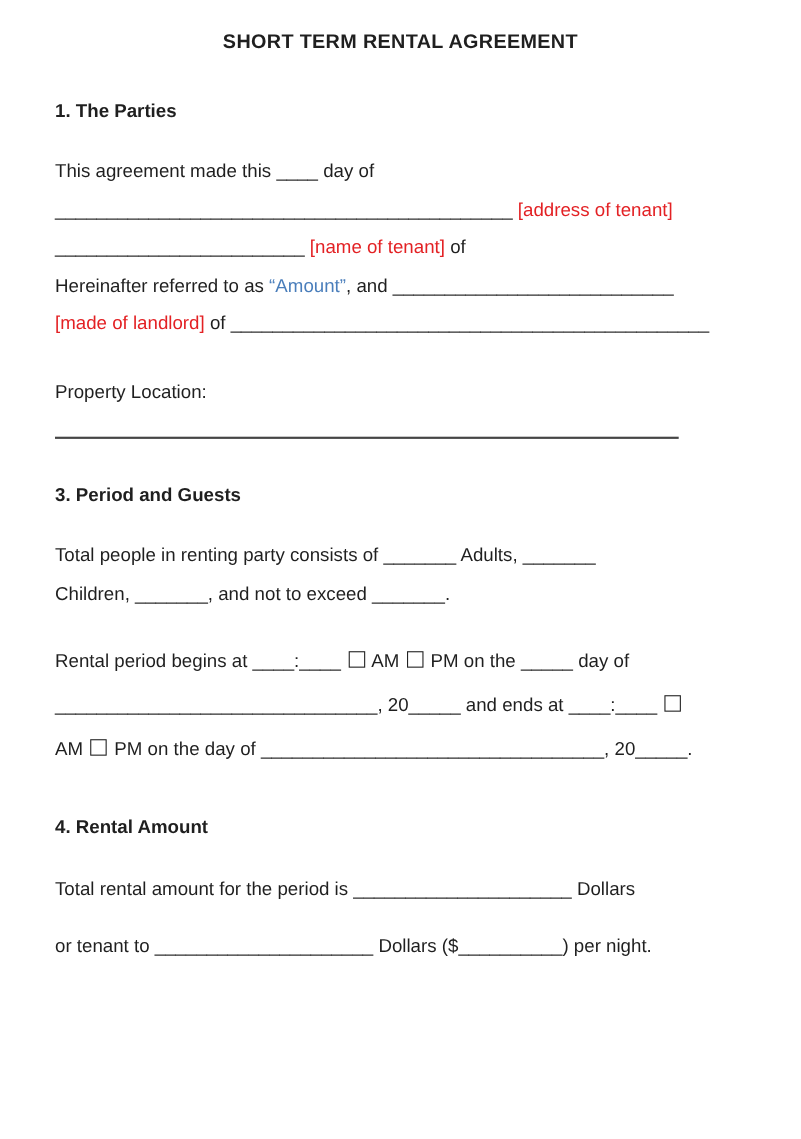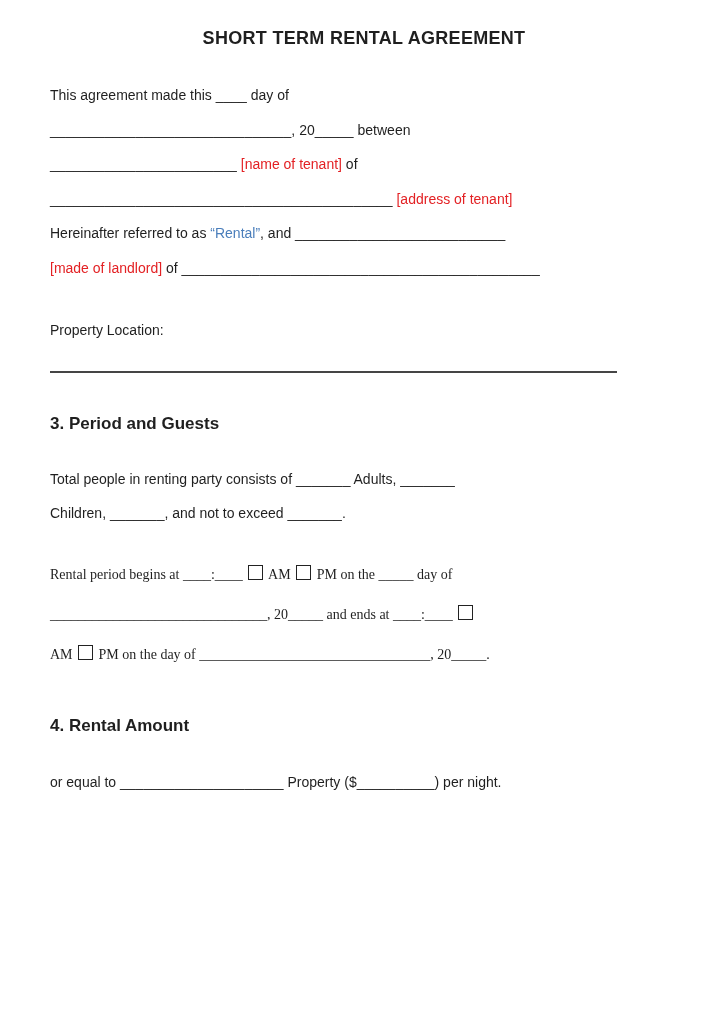--- a/index.html
+++ b/index.html
@@ -25,21 +25,21 @@
     line-height: 24px;
   }
   .heading {
     font-size: 17px;
     font-weight: bold;
     margin: 40px 0 0 0;
     line-height: 21px;
   }
   .para { margin-top: 28px; }
   .line {
-    font-size: 14px;
+    font-size: 17px;
     line-height: 34.5px;
     white-space: nowrap;
   }
   .seg { white-space: pre; }
   .red  { color: var(--red, #e32124); }
   .blue { color: var(--blue, #4a7ebb); }
   .rule {
     height: 0;
     border-top: 2px solid var(--rule, #454545);
     width: 567px;
@@ -49,39 +49,39 @@
     display: inline-block;
     width: 13px;
     height: 13px;
     border: 1.6px solid #222222;
     vertical-align: -1px;
     margin: 0 2px;
     background: #ffffff;
   }
   
   .sec1 .p1 { margin-top: 23px; }           
-  .sec2 .p1 { margin-top: 24px; font-family: Liberation Serif, serif; }           
+  .sec2 .p1 { margin-top: 24px; }           
   .sec2 .p1 .line { line-height: 40px; }
   .sec3 .p0 .line { line-height: 37px; }
   .sec3 .p1 { margin-top: 14px; }
   .sec3 .p1 .line { line-height: 37px; }
 </style>
 </head>
 <body>
 
 <div class="page">
   <div class="title">SHORT TERM RENTAL AGREEMENT</div>
   <div id="doc-body">
       <div class="section sec0">
+        <div class="heading">1. The Parties</div>
         <div class="para p0">
           <div class="line"><span class="seg">This agreement made this ____ day of</span></div>
-          <div class="line"><span class="seg">_______________________________, 20_____ between</span></div>
+          <div class="line"><span class="seg">____________________________________________ </span><span class="seg red">[address of tenant]</span></div>
           <div class="line"><span class="seg">________________________ </span><span class="seg red">[name of tenant]</span><span class="seg"> of</span></div>
-          <div class="line"><span class="seg">____________________________________________ </span><span class="seg red">[address of tenant]</span></div>
-          <div class="line"><span class="seg">Hereinafter referred to as </span><span class="seg blue">“Rental”</span><span class="seg">, and ___________________________</span></div>
+          <div class="line"><span class="seg">Hereinafter referred to as </span><span class="seg blue">“Amount”</span><span class="seg">, and ___________________________</span></div>
           <div class="line"><span class="seg red">[made of landlord]</span><span class="seg"> of ______________________________________________</span></div>
         </div>
       </div>
       <div class="section sec1">
         <div class="para p0">
           <div class="line"><span class="seg">Property Location:</span></div>
         </div>
         <div class="para p1">
           <div class="rule"></div>
         </div>
@@ -94,19 +94,20 @@
         </div>
         <div class="para p1">
           <div class="line"><span class="seg">Rental period begins at ____:____ </span><span class="checkbox"></span><span class="seg"> AM </span><span class="checkbox"></span><span class="seg"> PM on the _____ day of</span></div>
           <div class="line"><span class="seg">_______________________________, 20_____ and ends at ____:____ </span><span class="checkbox"></span></div>
           <div class="line"><span class="seg">AM </span><span class="checkbox"></span><span class="seg"> PM on the day of _________________________________, 20_____.</span></div>
         </div>
       </div>
       <div class="section sec3">
         <div class="heading">4. Rental Amount</div>
         <div class="para p0">
+          <div class="line"><span class="seg">Total rental amount for the period is _____________________ Dollars</span></div>
         </div>
         <div class="para p1">
-          <div class="line"><span class="seg">or equal to _____________________ Property ($__________) per night.</span></div>
+          <div class="line"><span class="seg">or tenant to _____________________ Dollars ($__________) per night.</span></div>
         </div>
       </div>
     </div>
 </div>
 
 </body></html>

